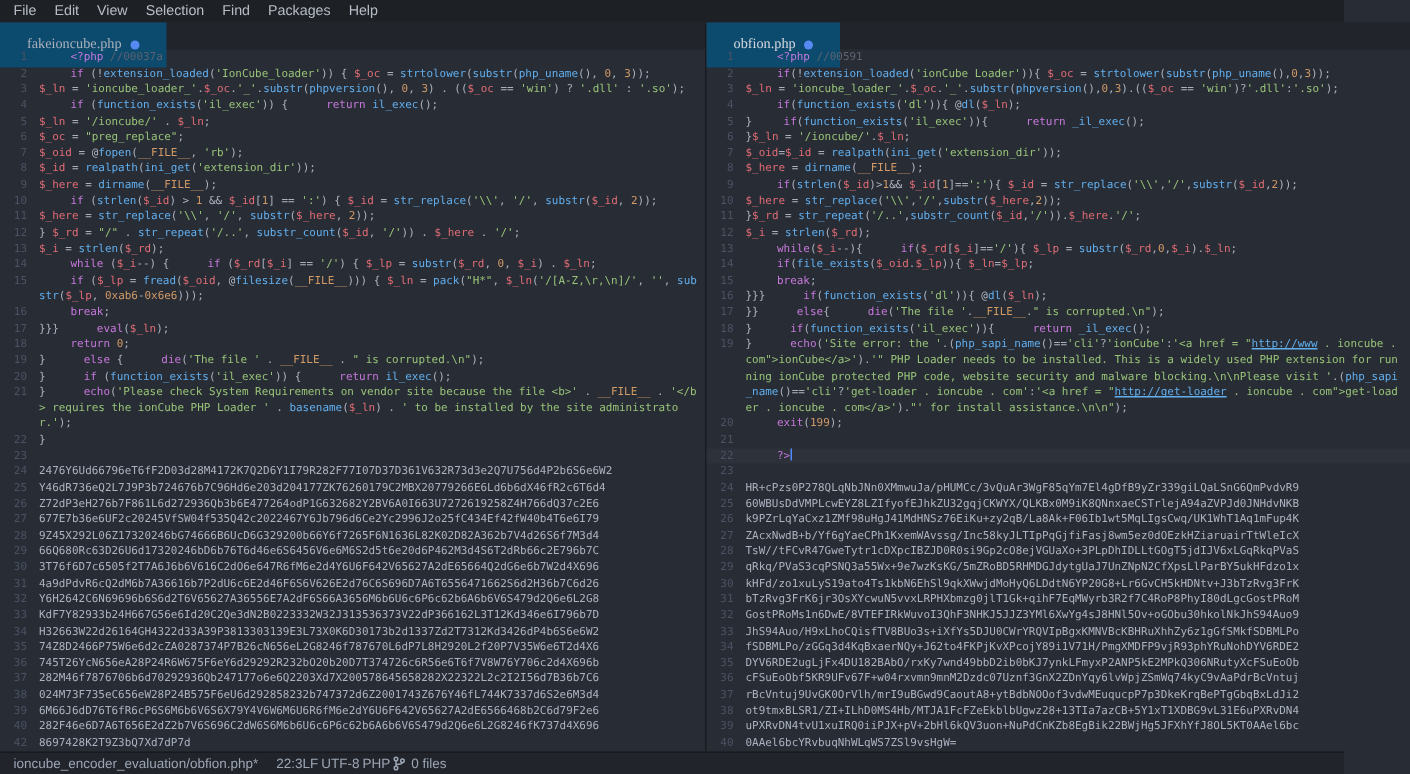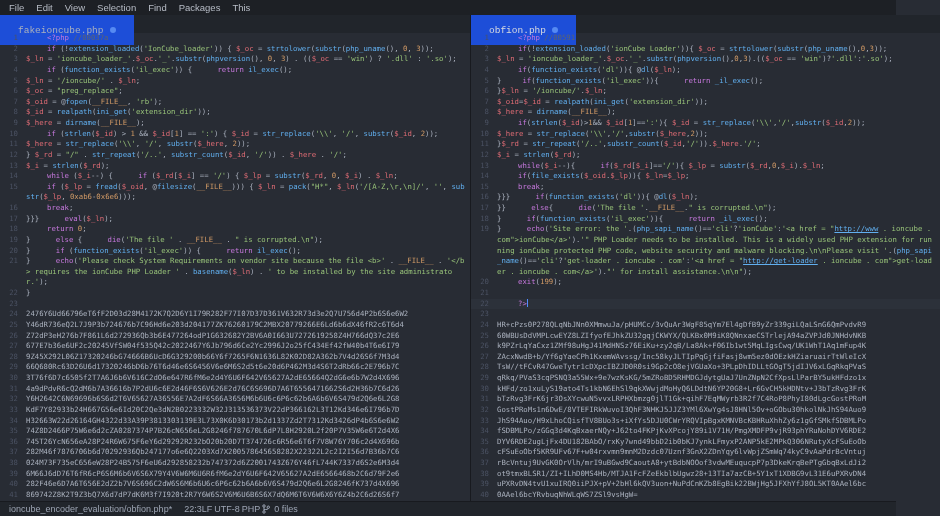--- a/index.html
+++ b/index.html
@@ -12,22 +12,22 @@
   .menu-bar { height:15px; flex:none; background:#1d2025; display:flex; align-items:center;
               padding-left:3px; font-family:"Liberation Sans", sans-serif; font-size:9.5px; color:#b7bcc6; }
   .menu-item { padding:0 6px; line-height:15px; }
 
   
   .workspace { height:486px; flex:none; display:flex; }
   .pane { width:470px; flex:none; display:flex; flex-direction:column; background:#282c34; }
   .pane.right { border-left:1px solid #181a1f; }
 
   .tab-bar { height:18px; flex:none; background:#21252b; display:flex; align-items:stretch; }
-  .tab { background:#1d4ed8; display:flex; align-items:center; gap:6px; padding:15px 18px;
-         font-family:Liberation Mono, monospace; font-size:9.5px; color:#aab1bd; }
+  .tab { background:#0c4a6e; display:flex; align-items:center; gap:6px; padding:15px 18px;
+         font-family:Liberation Serif, serif; font-size:9.5px; color:#aab1bd; }
   .pane.right .tab { color:#d7dae0;justify-content:center; }
   .mod-dot { width:6px; height:6px; border-radius:50%; background:#568af2; flex:none; }
 
   .editor { height:468px; overflow:hidden; position:relative; }
   .line { display:flex; font-size:7.3px; line-height:10.63px; min-height:10.63px; }
   .line.active { background:#2c313a; }
   .gutter { width:26px; flex:none; text-align:right; padding-right:8px; color:#4b5263; }
   .code { flex:1; white-space:pre-wrap; word-break:break-all; color:#abb2bf; padding-right:5px; }
 
   .t-cm { color:#5c6370; }
@@ -57,21 +57,21 @@
 
 <div class="app">
 
   <div class="menu-bar">
     <span class="menu-item">File</span>
     <span class="menu-item">Edit</span>
     <span class="menu-item">View</span>
     <span class="menu-item">Selection</span>
     <span class="menu-item">Find</span>
     <span class="menu-item">Packages</span>
-    <span class="menu-item">This</span>
+    <span class="menu-item">Help</span>
   </div>
 
   <div class="workspace">
 
     <div class="pane left">
       <div class="tab-bar">
         <div class="tab">
           <span class="tab-title">fakeioncube.php</span>
           <span class="mod-dot"></span>
         </div>
@@ -230,24 +230,20 @@
               <div class="gutter">38</div>
               <div class="code"><span class="t-tx">024M73F735eC656eW28P24B575F6eU6d292858232b747372d6Z2001743Z676Y46fL744K7337d6S2e6M3d4</span></div>
             </div>
             <div class="line">
               <div class="gutter">39</div>
               <div class="code"><span class="t-tx">6M66J6dD76T6fR6cP6S6M6b6V6S6X79Y4V6W6M6U6R6fM6e2dY6U6F642V65627A2dE6566468b2C6d79F2e6</span></div>
             </div>
             <div class="line">
               <div class="gutter">40</div>
               <div class="code"><span class="t-tx">282F46e6D7A6T656E2dZ2b7V6S696C2dW6S6M6b6U6c6P6c62b6A6b6V6S479d2Q6e6L2G8246fK737d4X696</span></div>
-            </div>
-            <div class="line">
-              <div class="gutter">41</div>
-              <div class="code"><span class="t-tx">869742Z8K2T9Z3bQ7X6d7dP7dK6M3f7I920t2R7Y6W6S2V6M6U6B6S6X7dQ6M6T6V6W6X6Y6Z4b2C6d26S6f7</span></div>
             </div>
             <div class="line">
               <div class="gutter">42</div>
               <div class="code"><span class="t-tx">8697428K2T9Z3bQ7Xd7dP7d</span></div>
             </div>
           </div>
       </div>
     </div>
 
     <div class="pane right">

